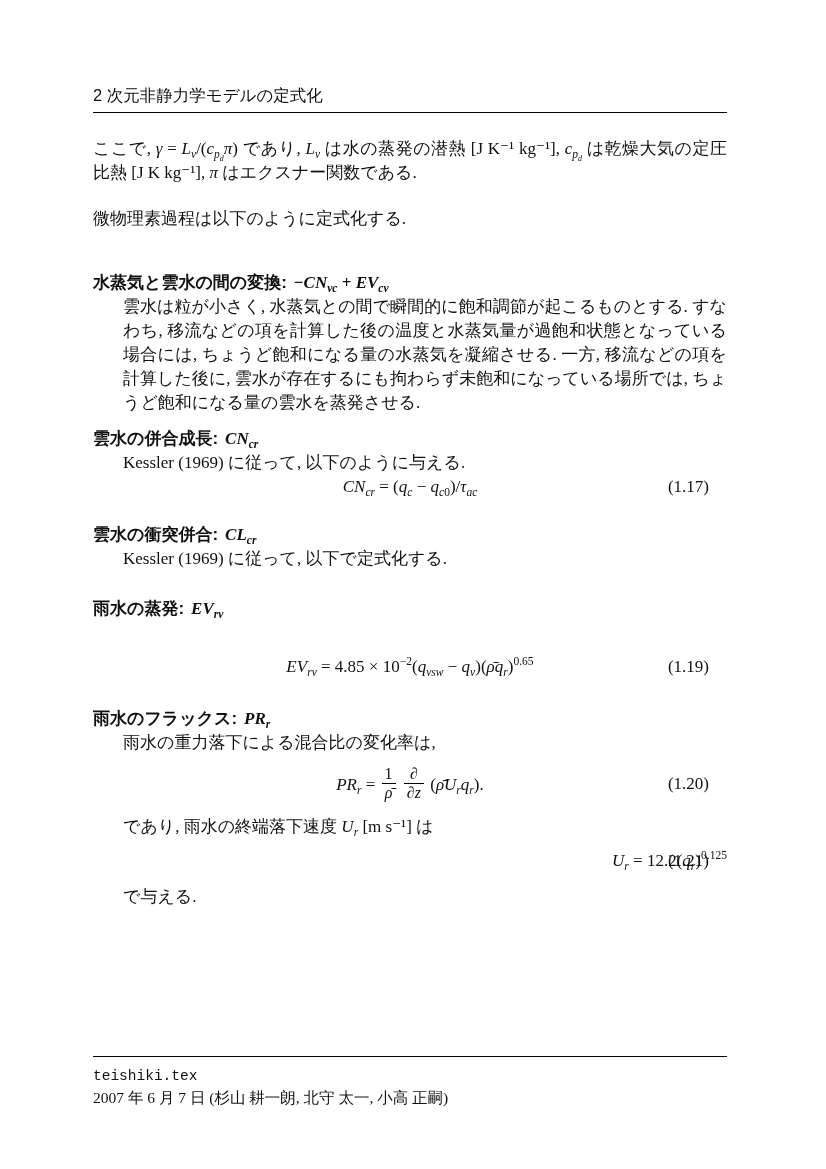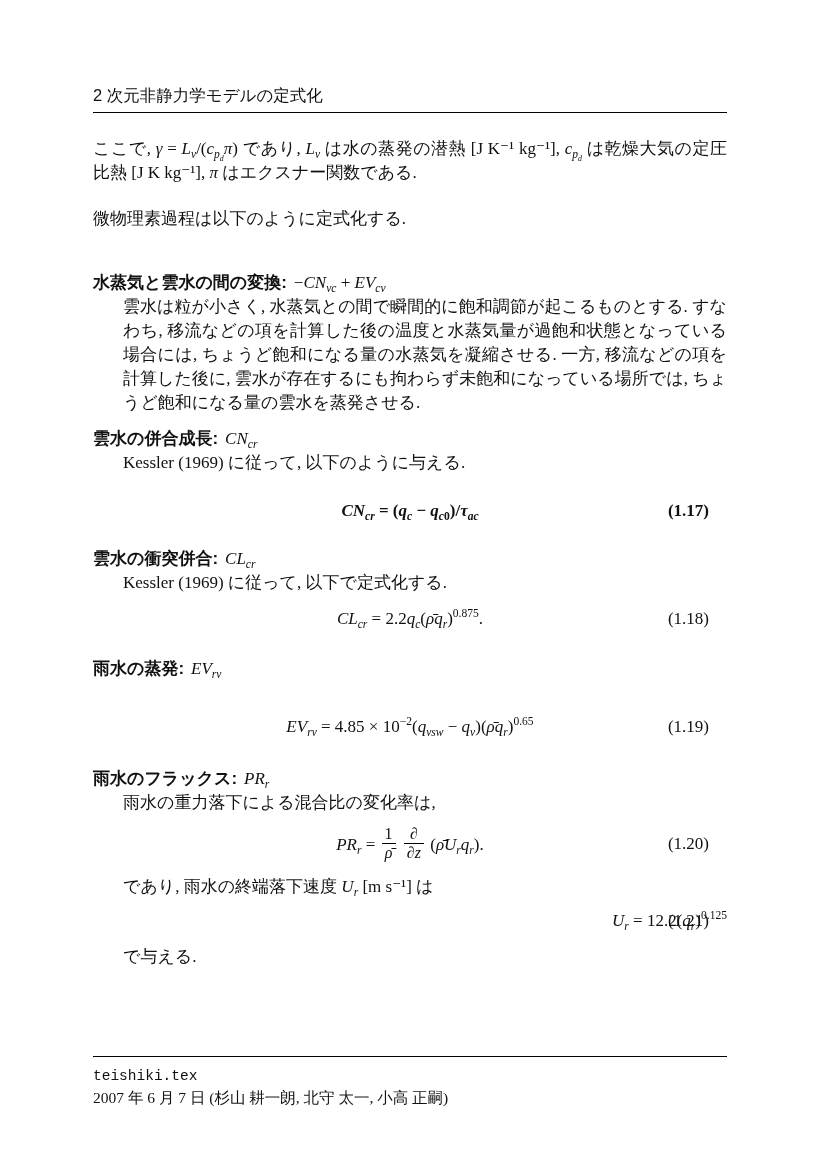--- a/index.html
+++ b/index.html
@@ -35,27 +35,27 @@
   .sec3 { margin-top:24px; }
   .sec4 { margin-top:26px; }
   .sec5 { margin-top:28px; }
   .dhead {
     margin:0;
     font-family:"Liberation Sans","DejaVu Sans",sans-serif;
     font-weight:bold; font-size:17px; line-height:24px;
   }
   .dhead .dmath {
     font-family:"Liberation Serif","DejaVu Serif",serif;
-    font-weight:normal; margin-left:7px;
+    font-weight:bold; margin-left:7px;
   }
   .dbody { margin-left:30px; }
   .mt12 { margin-top:12px; }
   
   .eq { position:relative; text-align:center; }
-  .eq-17 { margin-top:24px;font-weight:bold; }
+  .eq-17 { margin-top:0; }
   .eq-18 { margin-top:12px; }
   .eq-19 { margin-top:34px; }
   .eq-20 { margin-top:10px; }
   .eq-21 { margin-top:10px;text-align:right; }
   .eq .eq-num {
     position:absolute; right:18px; top:50%; transform:translateY(-50%);
     font-style:normal;
   }
   i { font-style:italic; }
   sub, sup { font-size:68%; line-height:0; }
@@ -103,24 +103,20 @@
       <span class="eq-math"><i>CN</i><sub><i>cr</i></sub> = (<i>q</i><sub><i>c</i></sub> − <i>q</i><sub><i>c</i>0</sub>)/<i>τ</i><sub><i>ac</i></sub></span>
       <span class="eq-num">(1.17)</span>
     </div>
   </section>
 
   <section class="sec3">
     <h3 class="dhead">
       <span>雲水の衝突併合:</span><span class="dmath"><i>CL</i><sub><i>cr</i></sub></span>
     </h3>
     <p class="dbody">Kessler (1969) に従って, 以下で定式化する.</p>
-    <div class="eq eq-18">
-      <span class="eq-math"><i>CL</i><sub><i>cr</i></sub> = 2.2<i>q</i><sub><i>c</i></sub>(<i>ρ̄q</i><sub><i>r</i></sub>)<sup>0.875</sup>.</span>
-      <span class="eq-num">(1.18)</span>
-    </div>
   </section>
 
   <section class="sec4">
     <h3 class="dhead">
       <span>雨水の蒸発:</span><span class="dmath"><i>EV</i><sub><i>rv</i></sub></span>
     </h3>
     <div class="eq eq-19">
       <span class="eq-math"><i>EV</i><sub><i>rv</i></sub> = 4.85 × 10<sup>−2</sup>(<i>q</i><sub><i>vsw</i></sub> − <i>q</i><sub><i>v</i></sub>)(<i>ρ̄q</i><sub><i>r</i></sub>)<sup>0.65</sup></span>
       <span class="eq-num">(1.19)</span>
     </div>

